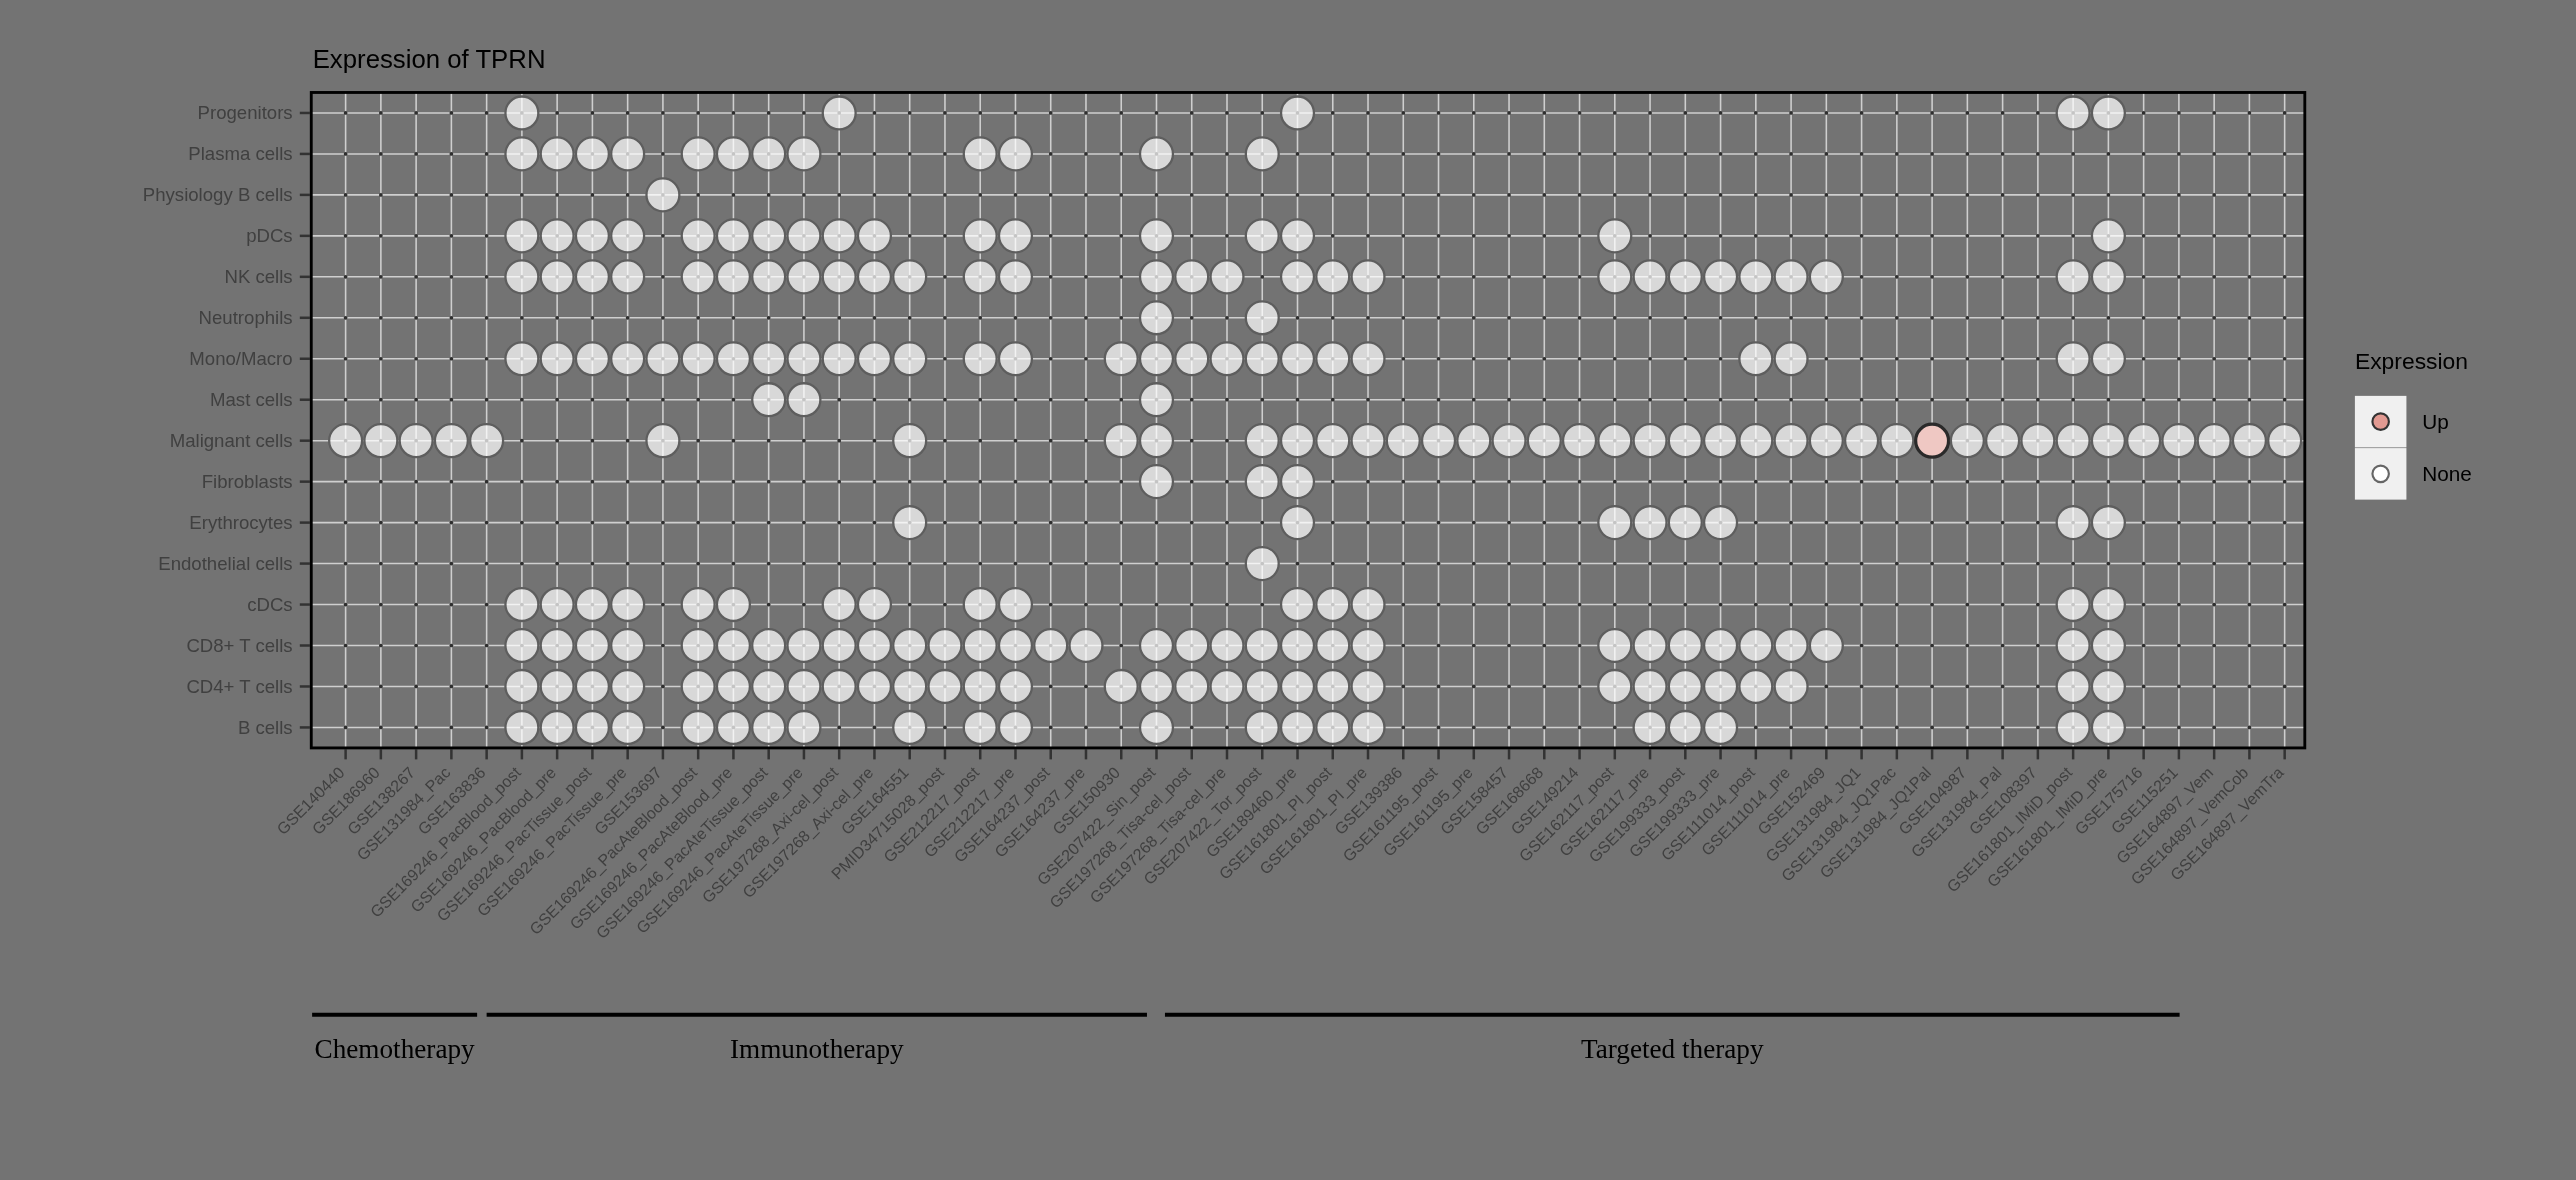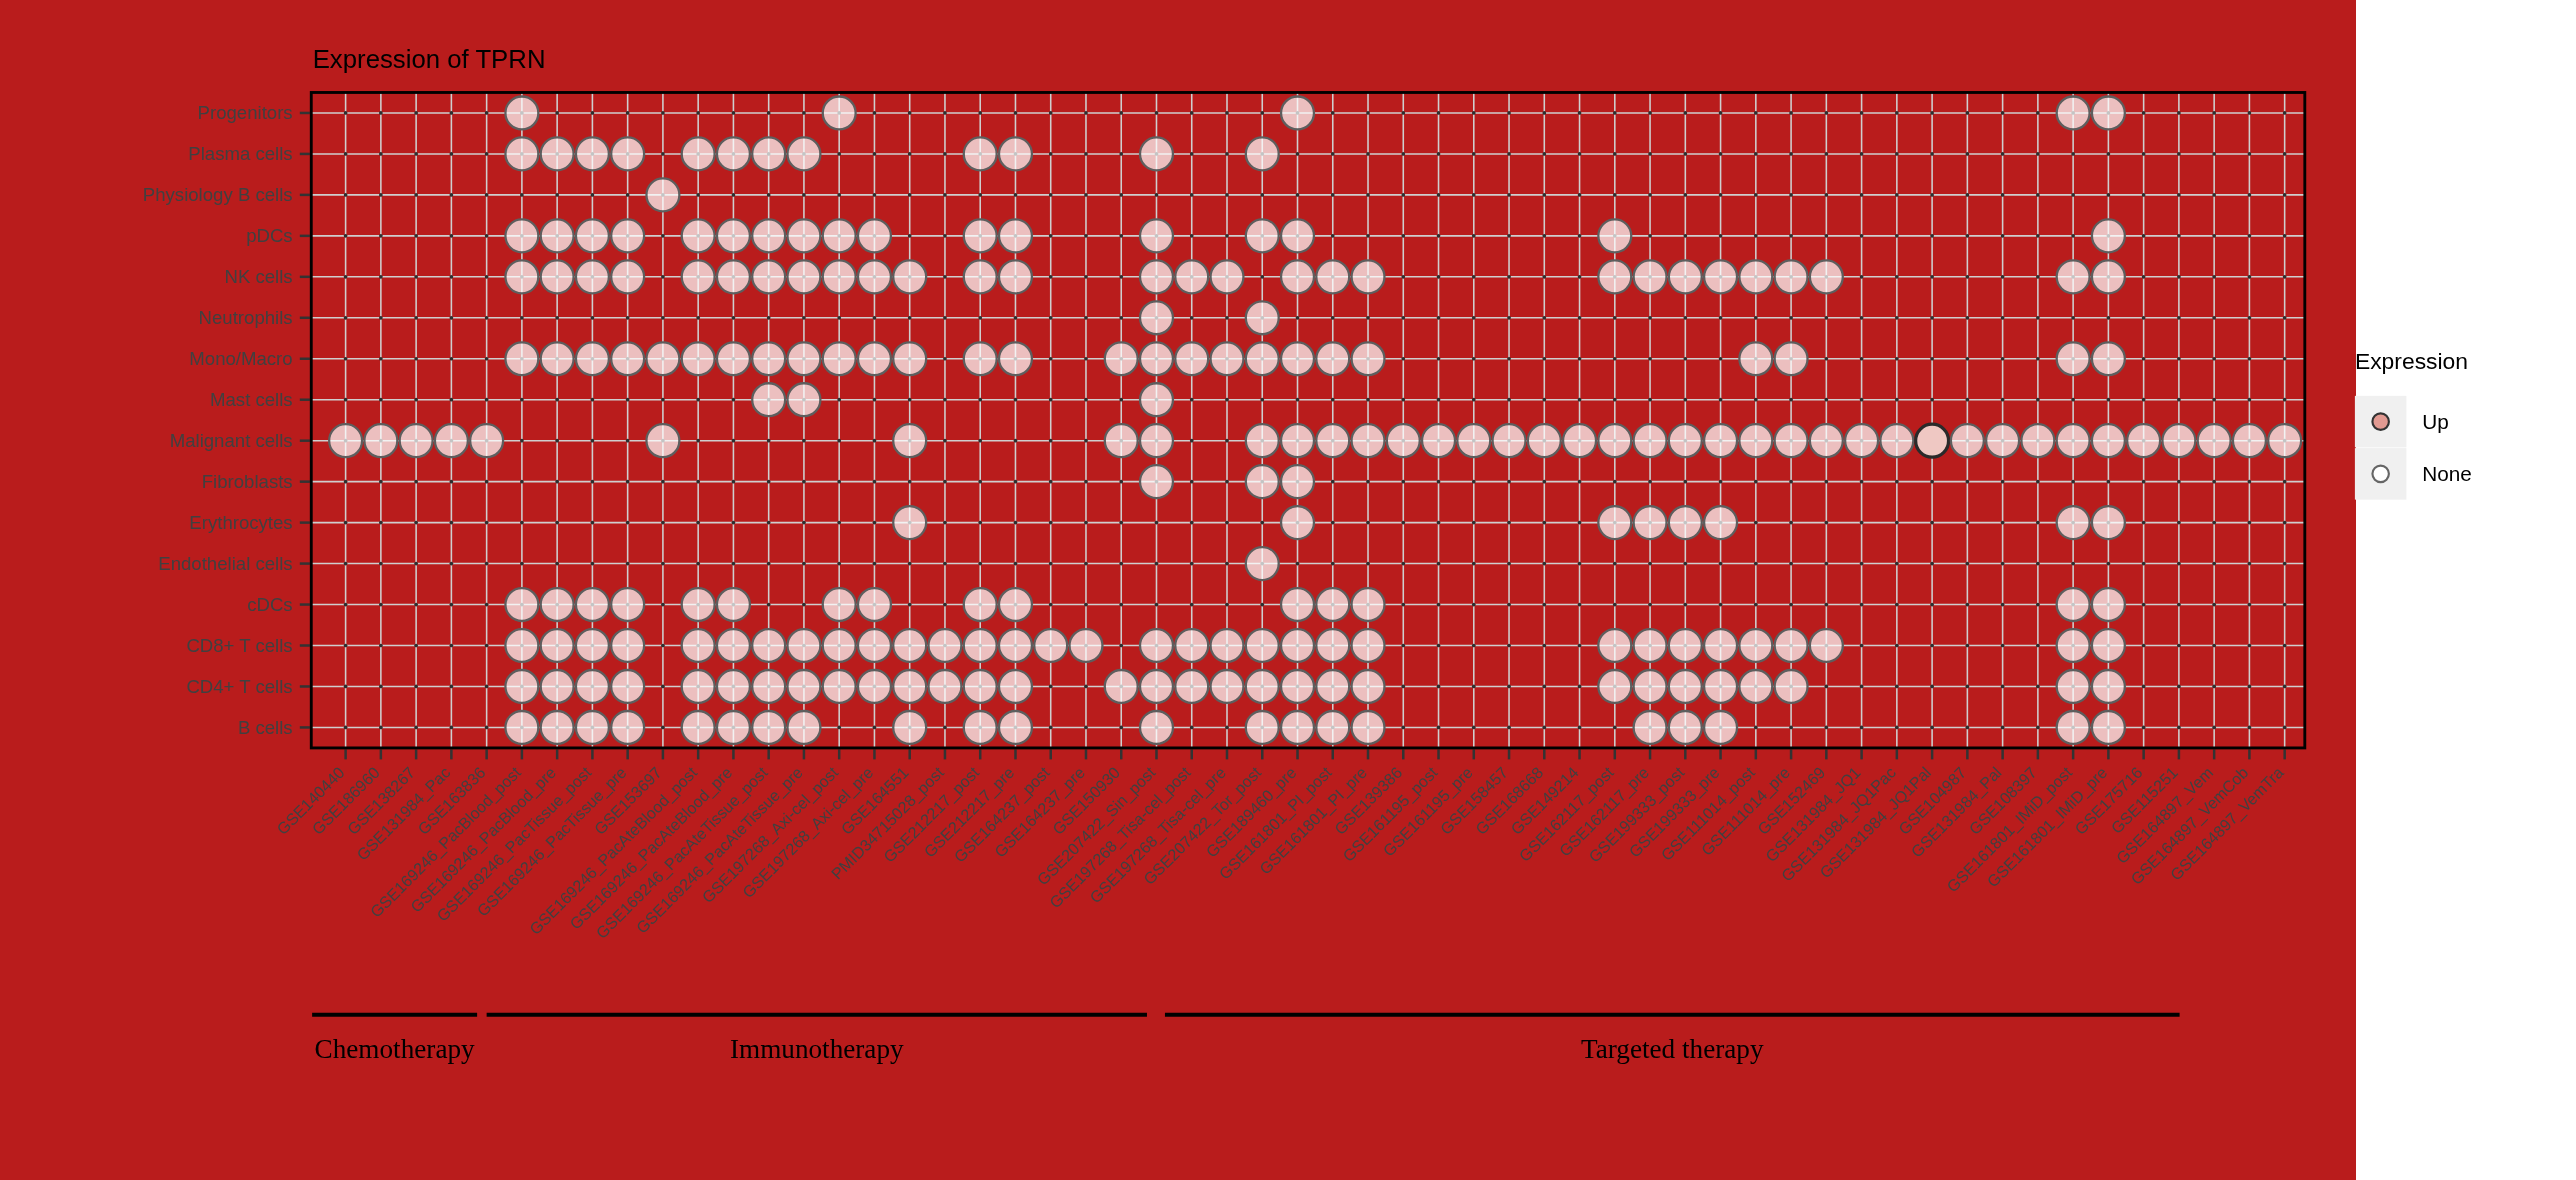--- a/index.html
+++ b/index.html
@@ -1,16 +1,16 @@
 <!DOCTYPE html>
 <html style="font-size:11.4px"><head>
 <meta charset="utf-8">
 <style>
   html,body{margin:0;padding:0;background:#ffffff;}
-  .page{position:relative;width:2356px;height:1181px;background:#b91c1c;
+  .page{position:relative;width:2576px;height:1181px;background:#737373;
         font-family:"Liberation Sans","DejaVu Sans",sans-serif;}
   svg text{user-select:none;}
 </style>
 </head>
 <body>
 
 <div class="page">
   <svg id="fig" width="2576" height="1181" viewBox="0 0 3600 1650" xmlns="http://www.w3.org/2000/svg">
 
     <text x="437" y="95" font-size="36" fill="#000000">Expression of TPRN</text>

